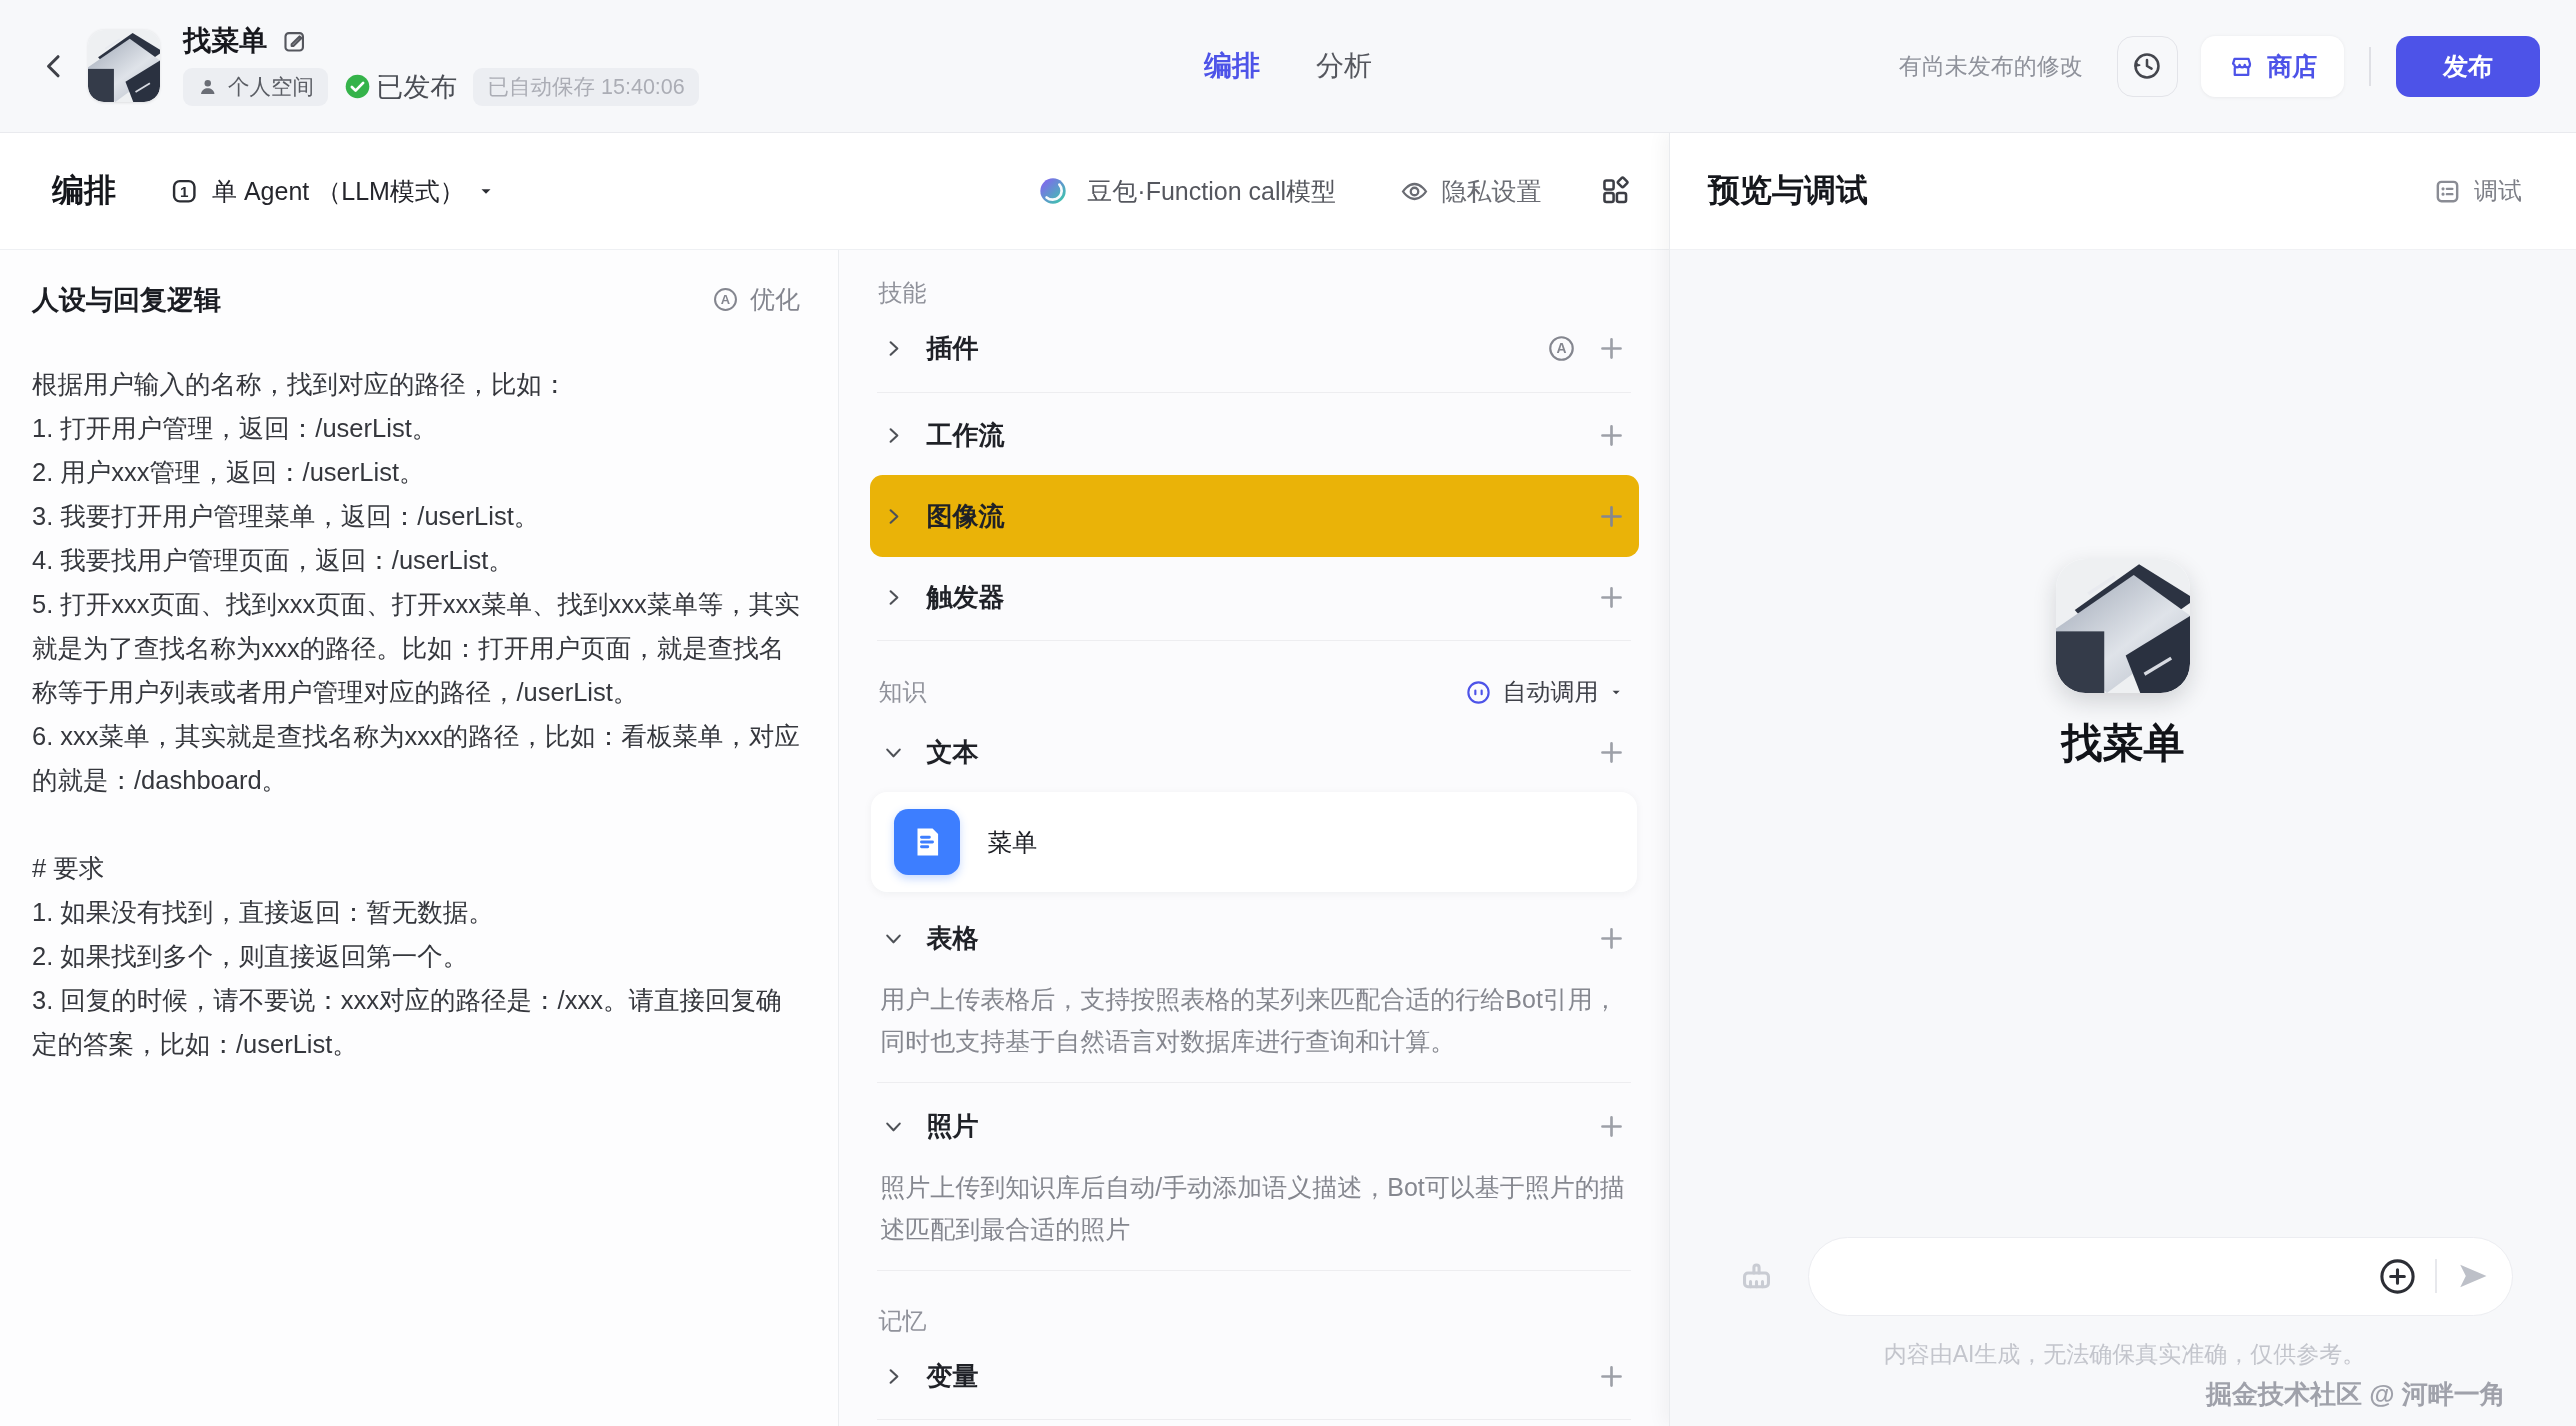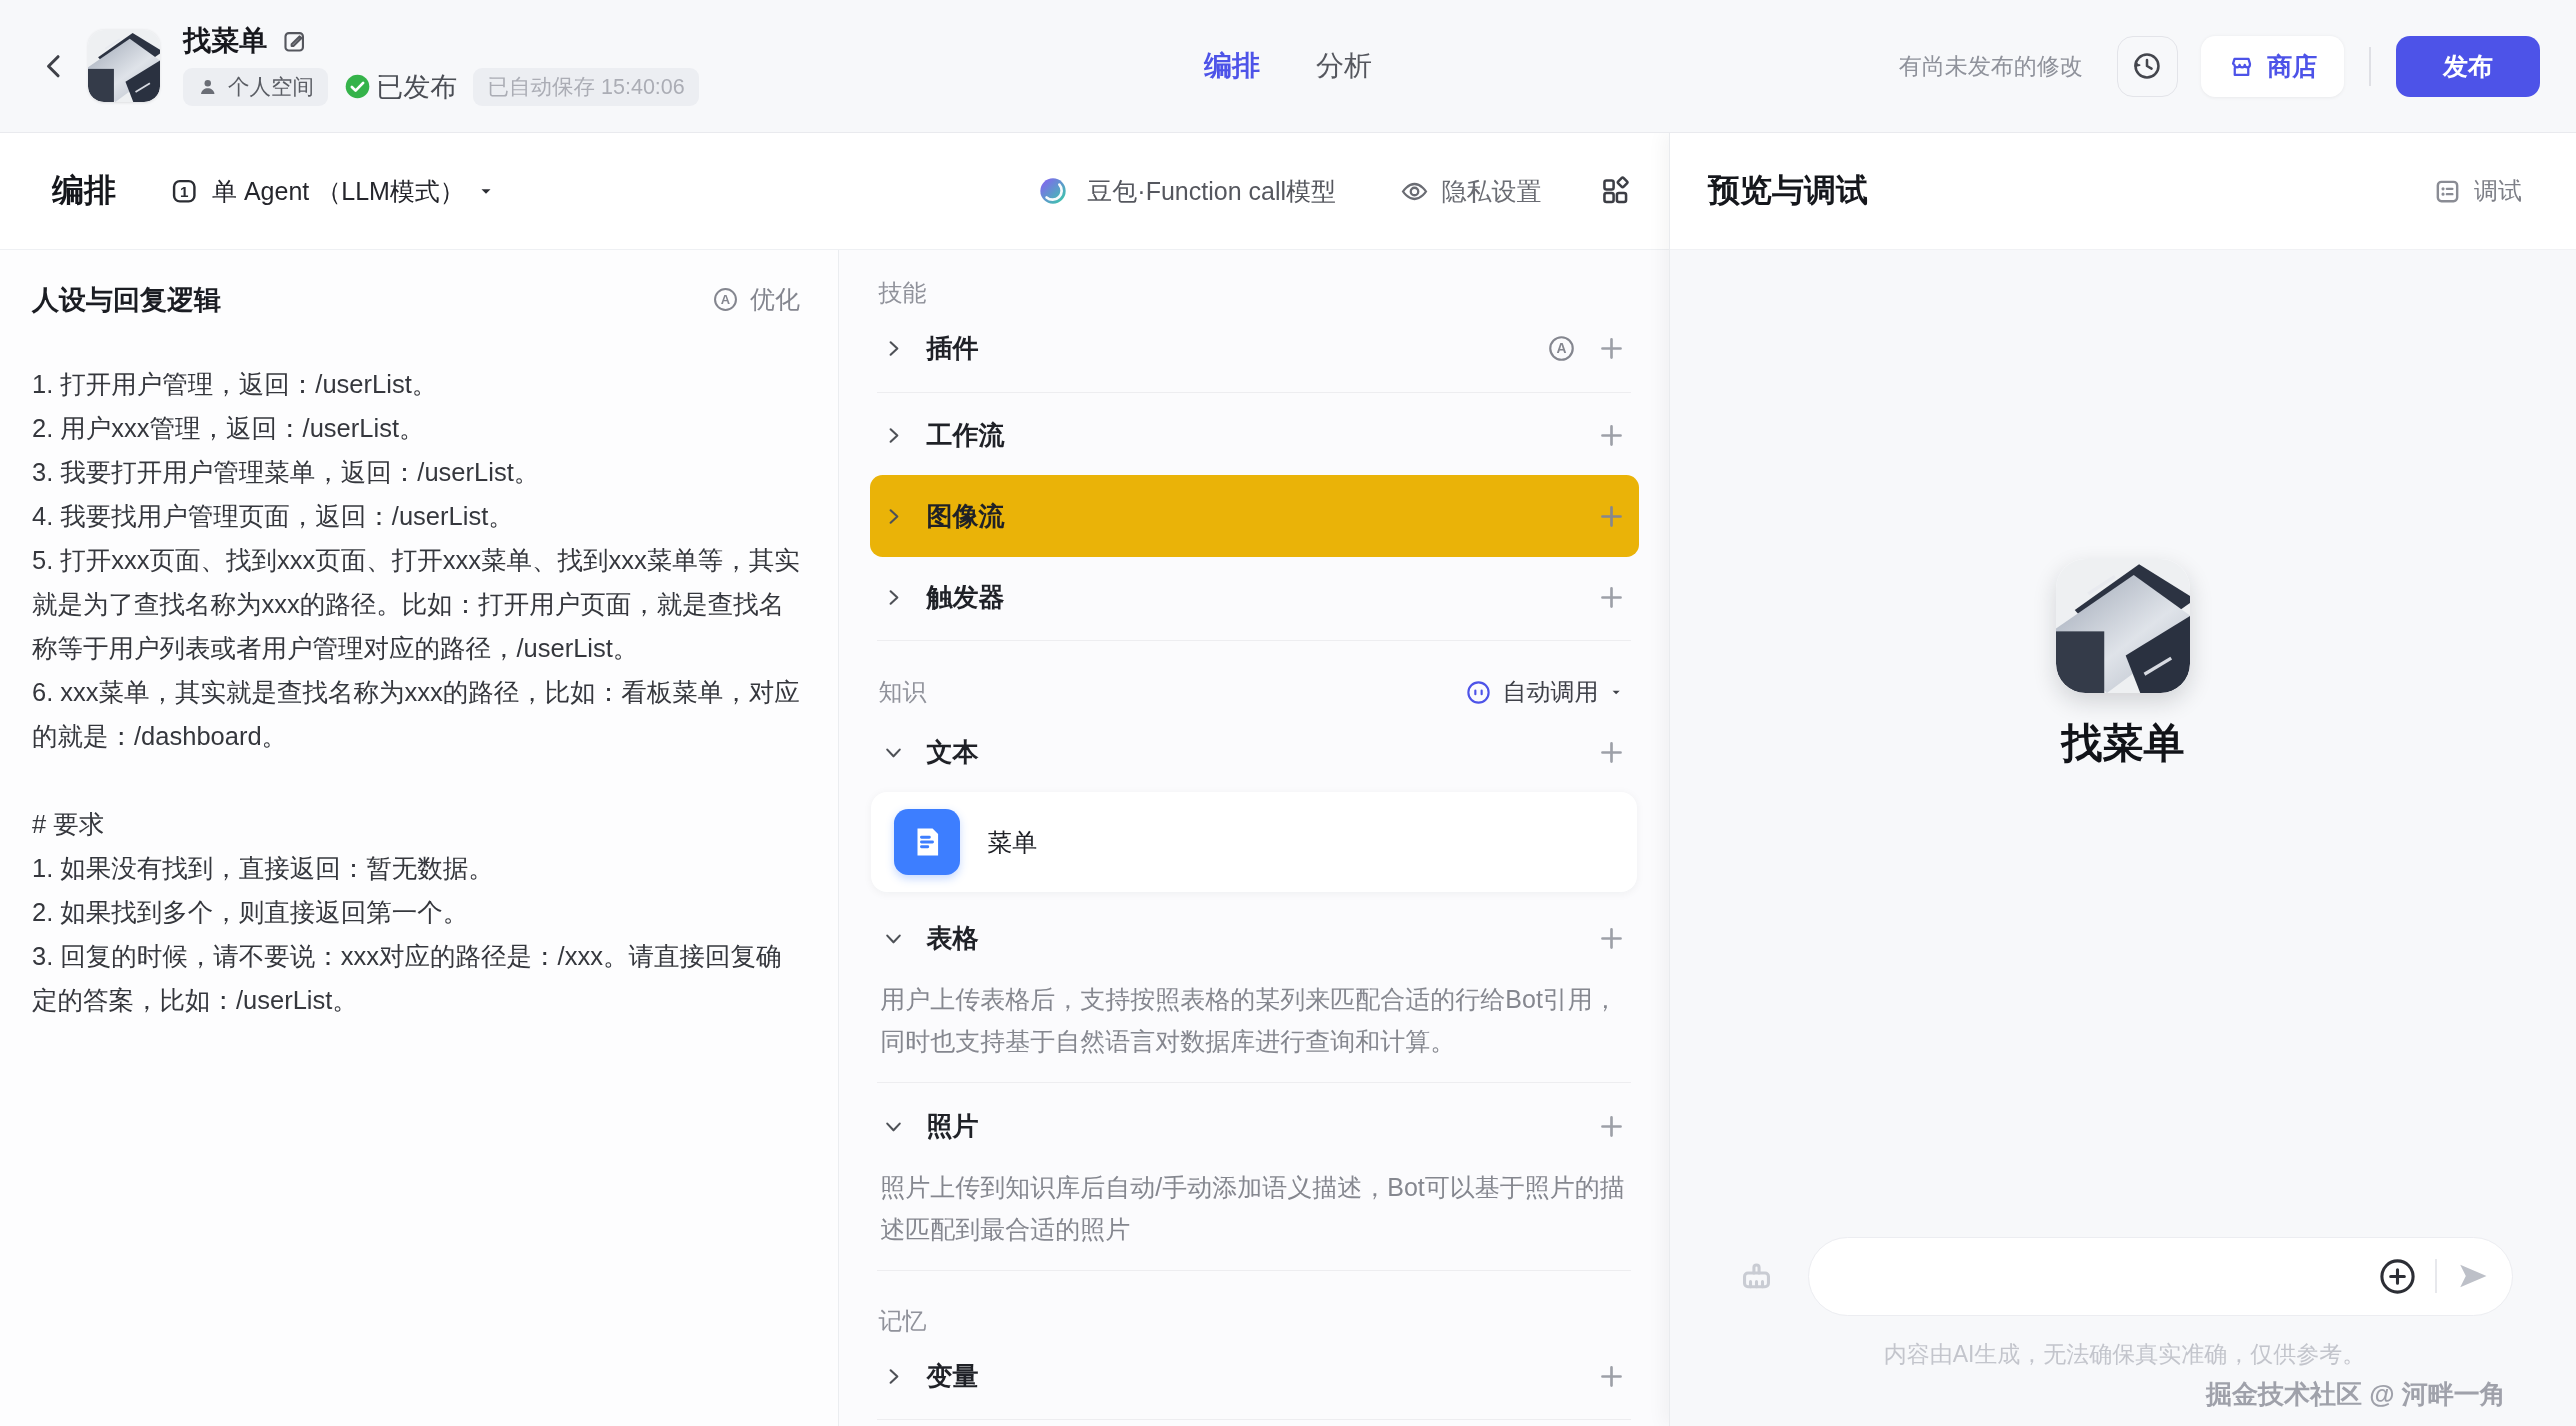--- a/index.html
+++ b/index.html
@@ -270,20 +270,21 @@
               <span style="display:flex">
                 <svg width="27" height="27" viewBox="0 0 24 24" style="font-size:28px">
                     <circle cx="12" cy="12" r="9.3" fill="none" stroke="#84868f" stroke-width="1.8"></circle>
                     <text x="12" y="16" text-anchor="middle" font-size="11.5" font-weight="bold" fill="#84868f" font-family="Liberation Sans, sans-serif">A</text>
                   </svg>
               </span>
               <span>优化</span>
             </button>
           </div>
           <div class="persona-body">
+            <p>根据用户输入的名称，找到对应的路径，比如：</p>
             <p>1. 打开用户管理，返回：/userList。</p>
             <p>2. 用户xxx管理，返回：/userList。</p>
             <p>3. 我要打开用户管理菜单，返回：/userList。</p>
             <p>4. 我要找用户管理页面，返回：/userList。</p>
             <p>5. 打开xxx页面、找到xxx页面、打开xxx菜单、找到xxx菜单等，其实就是为了查找名称为xxx的路径。比如：打开用户页面，就是查找名称等于用户列表或者用户管理对应的路径，/userList。</p>
             <p>6. xxx菜单，其实就是查找名称为xxx的路径，比如：看板菜单，对应的就是：/dashboard。</p>
             <p class="gap-before"># 要求</p>
             <p>1. 如果没有找到，直接返回：暂无数据。</p>
             <p>2. 如果找到多个，则直接返回第一个。</p>
             <p>3. 回复的时候，请不要说：xxx对应的路径是：/xxx。请直接回复确定的答案，比如：/userList。</p>

